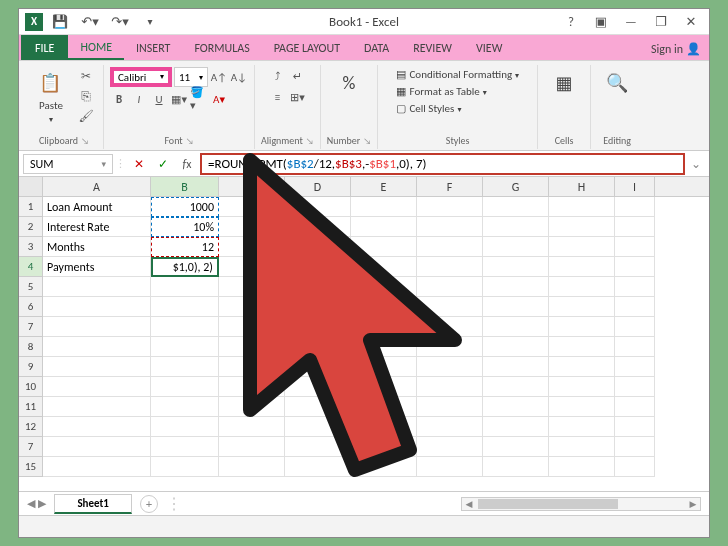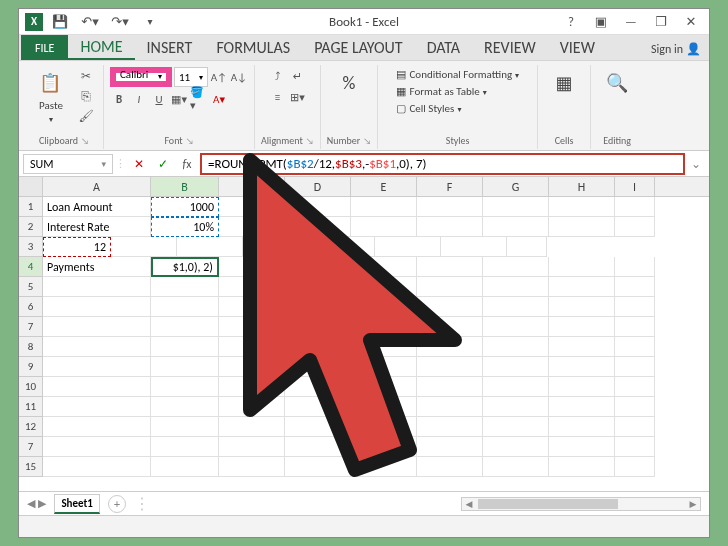--- a/index.html
+++ b/index.html
@@ -9,38 +9,38 @@
 
 .title-bar { height: 26px; background: #fff; display: flex; align-items: center; border-bottom: 1px solid #ddd; position: relative; }
 .title-left { display: flex; align-items: center; gap: 4px; padding-left: 6px; }
 .excel-icon { width: 18px; height: 18px; background: #217346; color: #fff; font-size: 11px; display: flex; align-items: center; justify-content: center; font-weight: bold; }
 .qat-icon { width: 26px; height: 22px; display: flex; align-items: center; justify-content: center; color: #555; font-size: 13px; }
 .title-center { position: absolute; left: 0; right: 0; text-align: center; font-size: 13px; color: #444; pointer-events: none; }
 .title-right { margin-left: auto; display: flex; align-items: center; gap: 2px; padding-right: 4px; }
 .win-btn { width: 28px; height: 22px; display: flex; align-items: center; justify-content: center; font-size: 13px; color: #555; }
 
 
-.ribbon-tabs { height: 26px; background: #e5e5e5; display: flex; align-items: flex-end; border-bottom: 1px solid #d4d4d4; padding-left: 2px; }
+.ribbon-tabs { height: 26px; background: #f9a8d4; display: flex; align-items: flex-end; border-bottom: 1px solid #d4d4d4; padding-left: 2px; }
 .tab-file { background: #217346; color: #fff; padding: 4px 14px; font-size: 12px; height: 25px; display: flex; align-items: center; }
-.tab { padding: 4px 12px; font-size: 16px; color: #444; height: 25px; display: flex; align-items: center; }
+.tab { padding: 4px 12px; font-size: 12px; color: #444; height: 25px; display: flex; align-items: center; }
 .tab.active { color: #217346; border-bottom: 2px solid #217346; }
 .sign-in { margin-left: auto; padding: 4px 8px; font-size: 12px; color: #444; display: flex; align-items: flex-end; gap: 3px; }
 
 
 .ribbon { height: 90px; background: #f3f3f3; border-bottom: 1px solid #ccc; display: flex; padding: 4px 6px 0 6px; }
 .group { display: flex; flex-direction: column; align-items: center; padding: 0 6px; border-right: 1px solid #ddd; height: 84px; }
 .group-body { flex: 1; display: flex; align-items: flex-start; gap: 4px; padding-top: 2px; }
 .group-label { font-size: 10px; color: #666; padding-bottom: 2px; display: flex; align-items: center; gap: 3px; }
 .launcher { font-size: 9px; color: #999; }
 .big-btn { display: flex; flex-direction: column; align-items: center; gap: 2px; font-size: 11px; color: #444; padding: 2px 6px; }
 .big-btn .icon-box { width: 28px; height: 28px; display: flex; align-items: center; justify-content: center; font-size: 18px; }
 .small-col { display: flex; flex-direction: column; gap: 2px; }
 .small-btn { width: 22px; height: 18px; display: flex; align-items: center; justify-content: center; font-size: 12px; color: #555; }
 .font-row { display: flex; gap: 2px; align-items: center; }
-.font-name { width: 62px; height: 20px; border: 6px solid #ec4899; background: #fff; font-size: 11px; padding: 0 4px; display: flex; align-items: flex-end; justify-content: space-between; }
+.font-name { width: 62px; height: 20px; border: 4px solid #ec4899; background: #fff; font-size: 11px; padding: 0 4px; display: flex; align-items: flex-start; justify-content: space-between; }
 .font-size { width: 34px; height: 20px; border: 1px solid #ccc; background: #fff; font-size: 11px; padding: 0 4px; display: flex; align-items: center; justify-content: space-between; }
 .mini { width: 18px; height: 18px; font-size: 11px; display: flex; align-items: center; justify-content: center; color: #555; }
 .styles-item { display: flex; align-items: center; gap: 3px; font-size: 11px; color: #444; padding: 1px 2px; }
 
 
 .formula-bar { height: 26px; background: #fff; border-bottom: 1px solid #ccc; display: flex; align-items: center; padding: 0 4px; gap: 2px; }
 .name-box { width: 90px; height: 20px; border: 1px solid #ccc; font-size: 12px; padding: 0 6px; display: flex; align-items: center; justify-content: space-between; }
 .fx-btn { width: 22px; height: 20px; display: flex; align-items: center; justify-content: center; font-size: 12px; color: #555; }
 .fx-cancel { color: #c00; }
 .fx-enter { color: #080; }
@@ -66,21 +66,21 @@
 .cell { border-right: 1px solid #e0e0e0; border-bottom: 1px solid #e0e0e0; font-size: 12px; padding: 0 4px; display: flex; align-items: center; overflow: hidden; white-space: nowrap; }
 .cell.r { justify-content: flex-end; }
 .cell.col-B.r1 { border: 1.5px dashed #0070c0; }
 .cell.col-B.r2 { border: 1.5px dashed #0070c0; }
 .cell.col-B.r3 { border: 1.5px dashed #c00000; }
 .cell.col-B.r4 { border: 2px solid #217346; justify-content: flex-end; }
 
 
 .sheet-tabs { height: 24px; background: #fff; border-top: 1px solid #ccc; display: flex; align-items: center; padding: 0 8px; gap: 8px; }
 .sheet-nav { display: flex; gap: 4px; color: #888; font-size: 11px; }
-.sheet-tab { background: #fff; border: 1px solid #ccc; border-bottom: 2px solid #217346; padding: 2px 6px; font-size: 11px; font-weight: bold; }
+.sheet-tab { background: #fff; border: 1px solid #ccc; border-bottom: 2px solid #217346; padding: 2px 22px; font-size: 11px; font-weight: bold; }
 .sheet-add { width: 18px; height: 18px; border: 1px solid #ccc; border-radius: 50%; display: flex; align-items: center; justify-content: center; font-size: 12px; color: #888; }
 .hscroll { margin-left: auto; width: 240px; height: 14px; border: 1px solid #ccc; background: #f4f4f4; display: flex; align-items: center; }
 .hscroll-btn { width: 14px; height: 12px; font-size: 9px; color: #888; display: flex; align-items: center; justify-content: center; }
 .hscroll-thumb { width: 140px; height: 10px; background: #ccc; margin-left: 2px; }
 
 
 .status-bar { height: 22px; background: #f3f3f3; border-top: 1px solid #ccc; }
 
 
 .big-cursor { position: absolute; left: 190px; top: 140px; pointer-events: none; z-index: 100; }
@@ -302,20 +302,21 @@
           <div class="cell col-C"></div>
           <div class="cell col-D"></div>
           <div class="cell col-E"></div>
           <div class="cell col-F"></div>
           <div class="cell col-G"></div>
           <div class="cell col-H"></div>
           <div class="cell col-I"></div>
         </div>
         <div class="grid-row">
           <div class="row-hdr">3</div>
+          <div class="cell col-A">Months</div>
           <div class="cell col-B r r3">12</div>
           <div class="cell col-C"></div>
           <div class="cell col-D"></div>
           <div class="cell col-E"></div>
           <div class="cell col-F"></div>
           <div class="cell col-G"></div>
           <div class="cell col-H"></div>
           <div class="cell col-I"></div>
         </div>
         <div class="grid-row">

